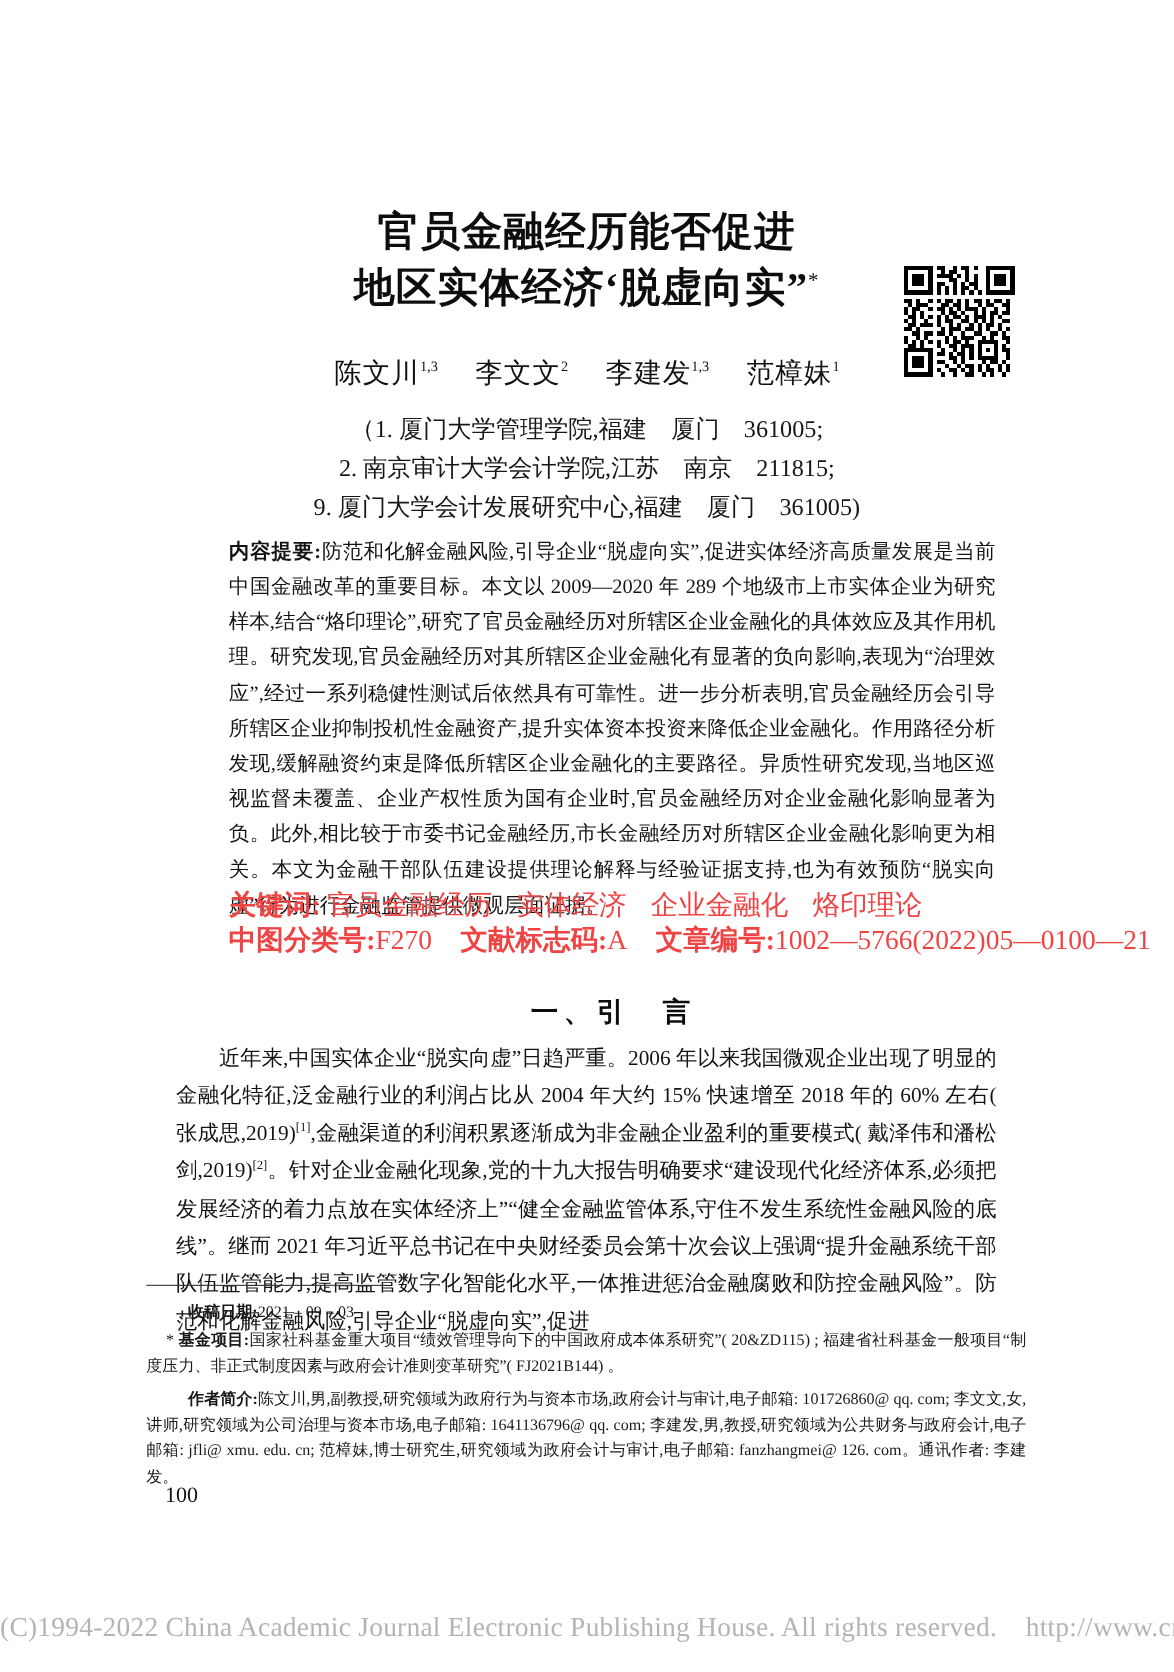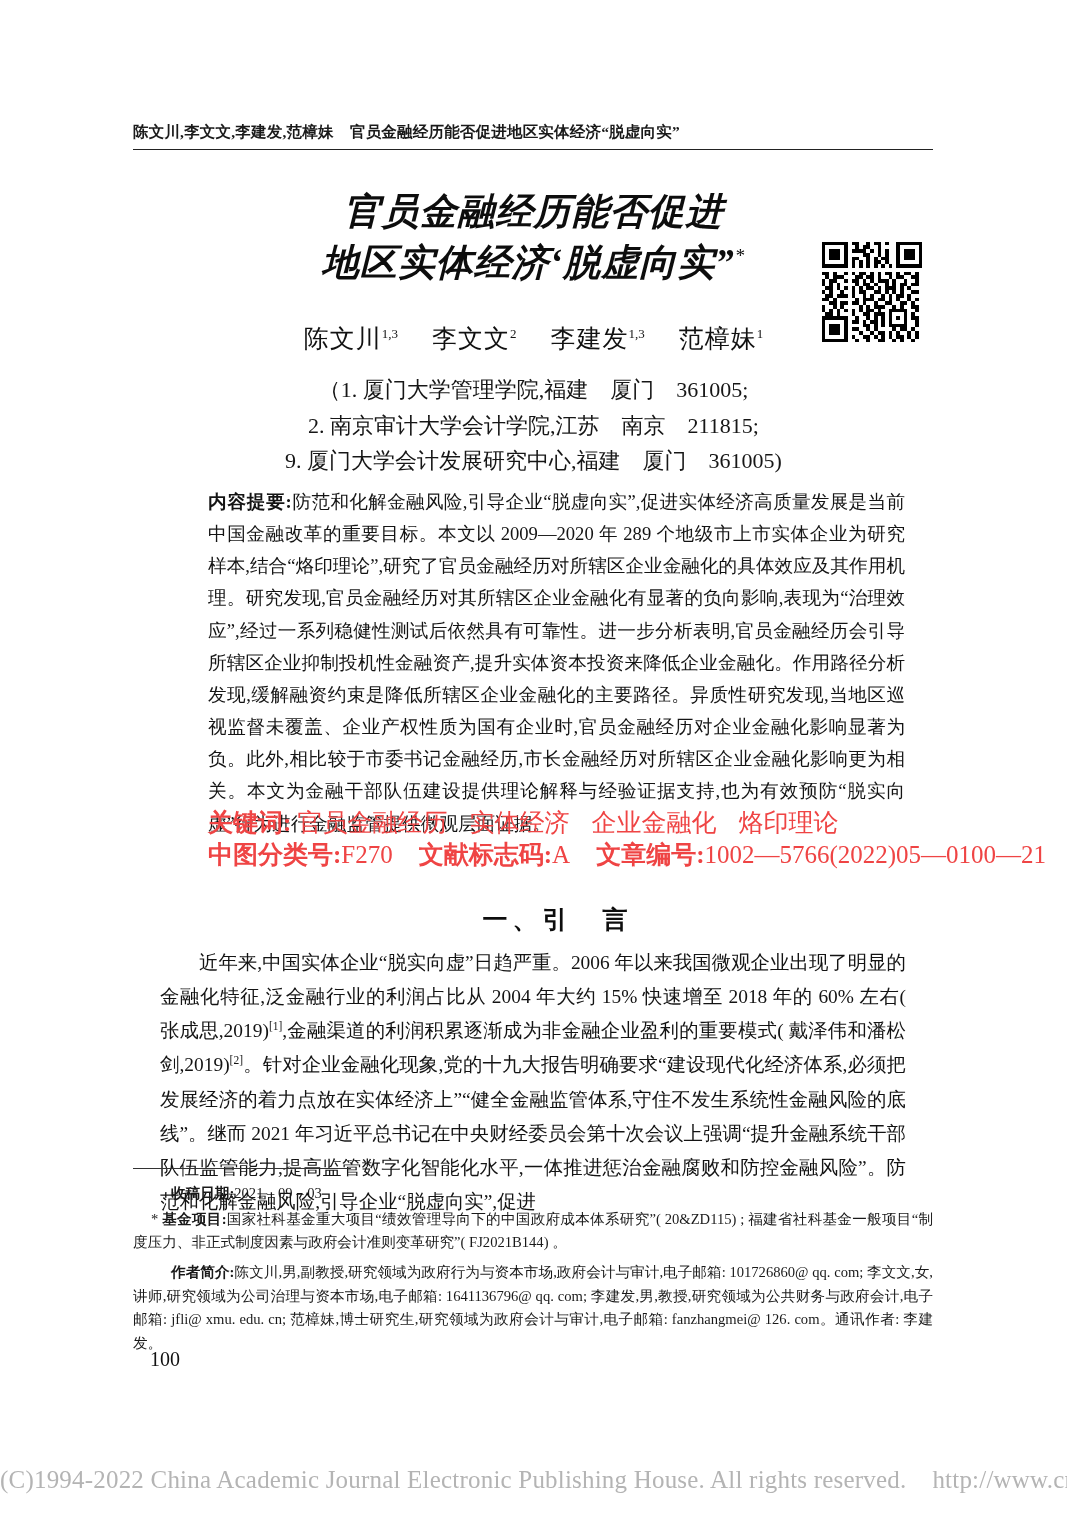--- a/index.html
+++ b/index.html
@@ -50,21 +50,20 @@
     top: 186px;
     width: 1067px;
     text-align: center;
   }
   .title-line {
     font-size: 37px;
     font-weight: bold;
     line-height: 1.38;
     letter-spacing: 1px;
     color: #0d0d0d;
-    font-style: italic;
   }
   .title-line .star {
     font-size: 19px;
     vertical-align: super;
     font-weight: normal;
   }
 
   
   .qr-wrap {
     position: absolute;
@@ -222,24 +221,20 @@
     letter-spacing: 0.2px;
     white-space: nowrap;
   }
   .copyright .cr-url { margin-left: 26px; }
 </style>
 </head>
 <body>
 
 <div class="page">
 
-  <div class="running-head">
-    <div class="running-head-text"><span>陈文川,李文文,李建发,范樟妹</span>&nbsp;&nbsp;&nbsp;&nbsp;<span>官员金融经历能否促进地区实体经济“脱虚向实”</span></div>
-    <div class="running-head-rule"></div>
-  </div>
 
   <div class="title-block">
     <div class="title-line">官员金融经历能否促进</div>
     <div class="title-line"><span>地区实体经济‘脱虚向实”</span><span class="star">*</span></div>
   </div>
 
   <div class="qr-wrap">
     <svg width="108" height="108" viewBox="0 0 29 29" shape-rendering="crispEdges">
       <rect width="29" height="29" fill="#ffffff"></rect>
       <g fill="#000000">

